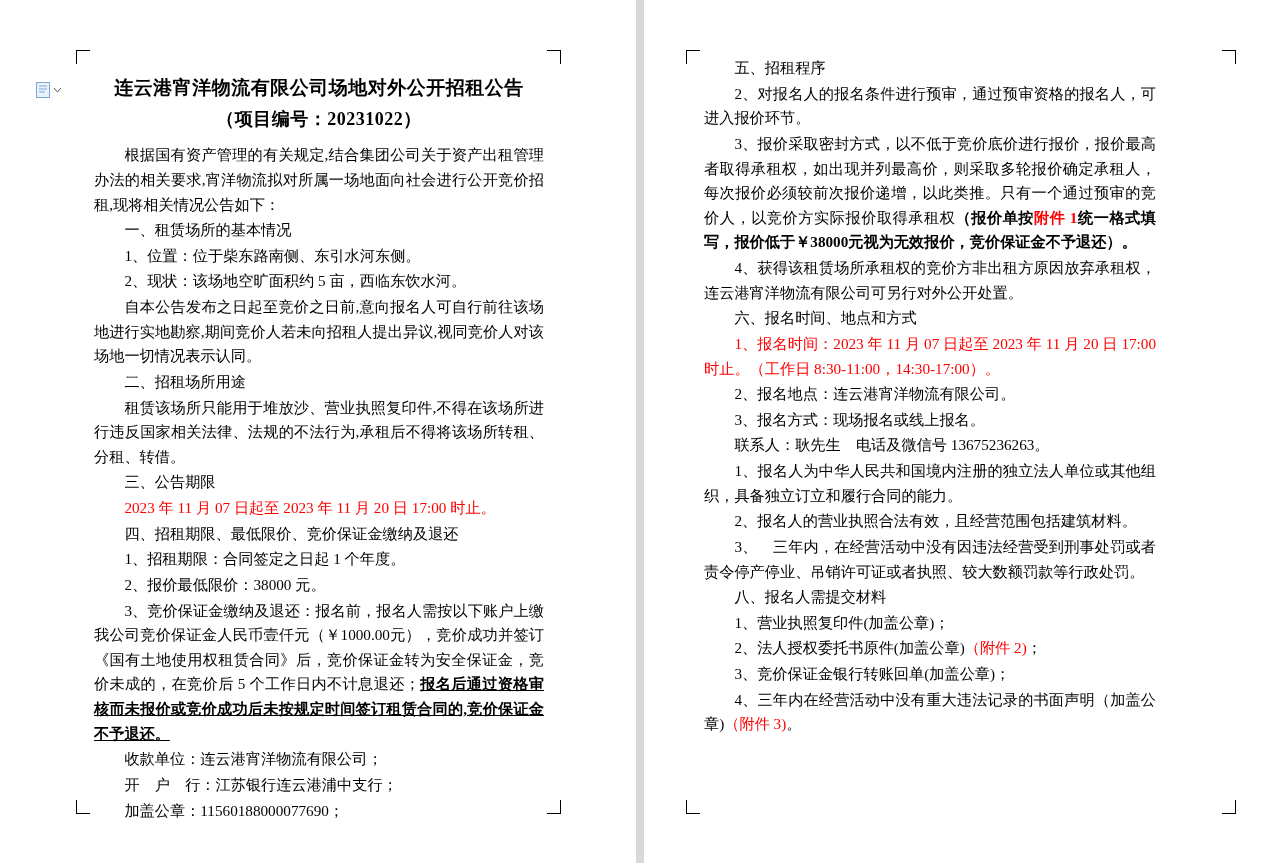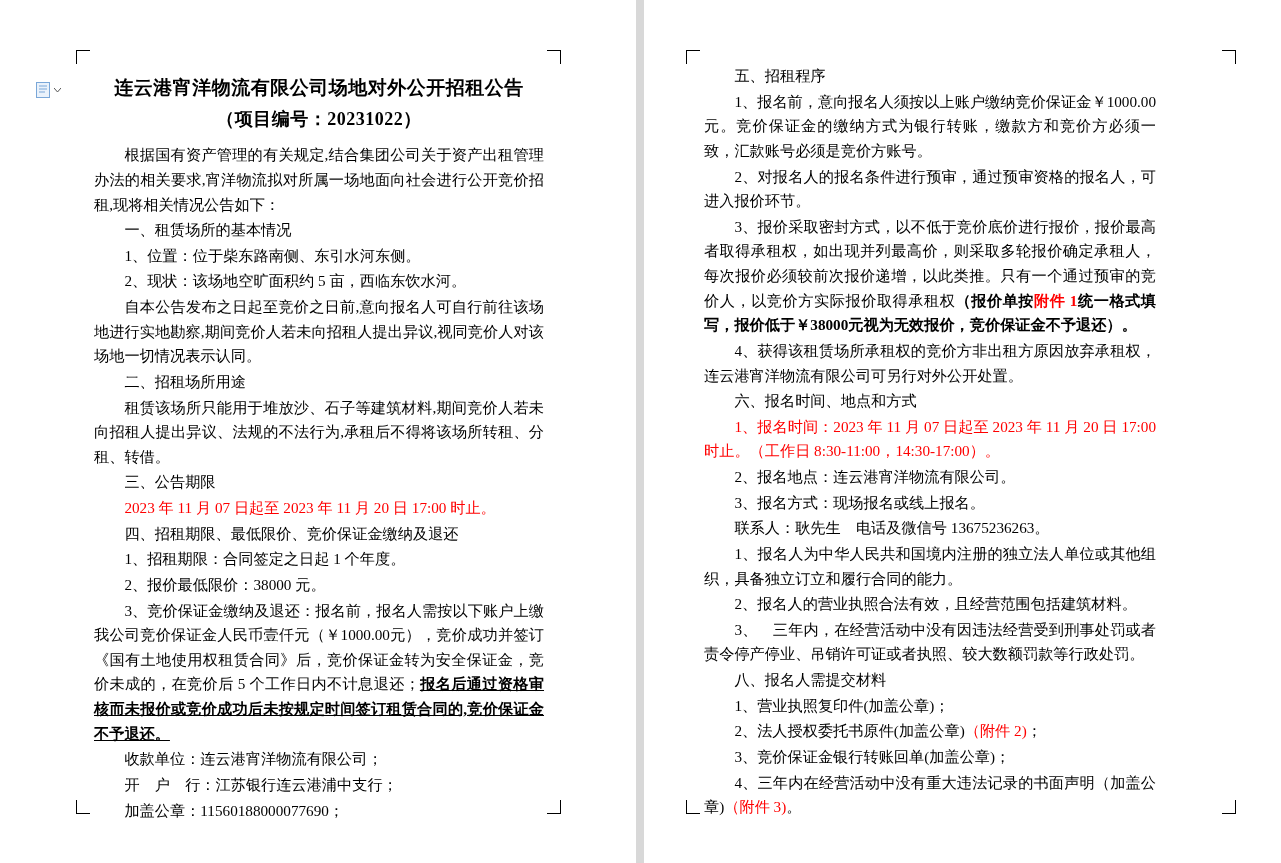--- a/index.html
+++ b/index.html
@@ -64,21 +64,21 @@
     left: 94px;
     top: 74px;
     width: 450px;
     font-size: 15.2px;
     line-height: 1.62;
     text-align: justify;
   }
   .content-right {
     position: absolute;
     left: 60px;
-    top: 64px;
+    top: 56px;
     width: 452px;
     font-size: 15.2px;
     line-height: 1.62;
     text-align: justify;
   }
   .title {
     text-align: center;
     font-weight: bold;
     font-size: 19px;
     letter-spacing: 0.5px;
@@ -128,21 +128,21 @@
     <div class="content">
       <div class="title">连云港宵洋物流有限公司场地对外公开招租公告</div>
       <div class="subtitle">（项目编号：20231022）</div>
 
       <p>根据国有资产管理的有关规定,结合集团公司关于资产出租管理办法的相关要求,宵洋物流拟对所属一场地面向社会进行公开竞价招租,现将相关情况公告如下：</p>
       <p>一、租赁场所的基本情况</p>
       <p>1、位置：位于柴东路南侧、东引水河东侧。</p>
       <p>2、现状：该场地空旷面积约 5 亩，西临东饮水河。</p>
       <p>自本公告发布之日起至竞价之日前,意向报名人可自行前往该场地进行实地勘察,期间竞价人若未向招租人提出异议,视同竞价人对该场地一切情况表示认同。</p>
       <p>二、招租场所用途</p>
-      <p>租赁该场所只能用于堆放沙、石子等建筑材料,期间竞价人若未向招租人提出异议、法规的不法行为,承租后不得将该场所转租、分租、转借。</p>
+      <p>租赁该场所只能用于堆放沙、营业执照复印件,不得在该场所进行违反国家相关法律、法规的不法行为,承租后不得将该场所转租、分租、转借。</p>
       <p>三、公告期限</p>
       <p class="red">2023 年 11 月 07 日起至 2023 年 11 月 20 日 17:00 时止。</p>
       <p>四、招租期限、最低限价、竞价保证金缴纳及退还</p>
       <p>1、招租期限：合同签定之日起 1 个年度。</p>
       <p>2、报价最低限价：38000 元。</p>
 
       <p>3、竞价保证金缴纳及退还：报名前，报名人需按以下账户上缴我公司竞价保证金人民币壹仟元（￥1000.00元），竞价成功并签订《国有土地使用权租赁合同》后，竞价保证金转为安全保证金，竞价未成的，在竞价后 5 个工作日内不计息退还；<span class="bu">报名后通过资格审核而未报价或竞价成功后未按规定时间签订租赁合同的,竞价保证金不予退还。</span></p>
 
       <p class="noindent" style="text-indent:2em">收款单位：连云港宵洋物流有限公司；</p>
       <p class="noindent" style="text-indent:2em">开　户　行：江苏银行连云港浦中支行；</p>
@@ -153,21 +153,20 @@
   <div class="page-gap"></div>
 
   <div class="page page-right">
     <div class="crop tl" style="left:42px; top:50px;"></div>
     <div class="crop tr" style="left:578px; top:50px;"></div>
     <div class="crop bl" style="left:42px; top:800px;"></div>
     <div class="crop br" style="left:578px; top:800px;"></div>
 
     <div class="content-right">
       <p>五、招租程序</p>
-      <p>1、报名前，意向报名人须按以上账户缴纳竞价保证金￥1000.00元。竞价保证金的缴纳方式为银行转账，缴款方和竞价方必须一致，汇款账号必须是竞价方账号。</p>
       <p>2、对报名人的报名条件进行预审，通过预审资格的报名人，可进入报价环节。</p>
 
       <p>3、报价采取密封方式，以不低于竞价底价进行报价，报价最高者取得承租权，如出现并列最高价，则采取多轮报价确定承租人，每次报价必须较前次报价递增，以此类推。只有一个通过预审的竞价人，以竞价方实际报价取得承租权<span class="b">（报价单按<span class="red">附件 1</span>统一格式填写，报价低于￥38000元视为无效报价，竞价保证金不予退还）。</span></p>
 
       <p>4、获得该租赁场所承租权的竞价方非出租方原因放弃承租权，连云港宵洋物流有限公司可另行对外公开处置。</p>
       <p>六、报名时间、地点和方式</p>
       <p class="red">1、报名时间：2023 年 11 月 07 日起至 2023 年 11 月 20 日 17:00 时止。（工作日 8:30-11:00，14:30-17:00）。</p>
       <p>2、报名地点：连云港宵洋物流有限公司。</p>
       <p>3、报名方式：现场报名或线上报名。</p>
       <p class="noindent" style="text-indent:2em">联系人：耿先生　电话及微信号 13675236263。</p>

